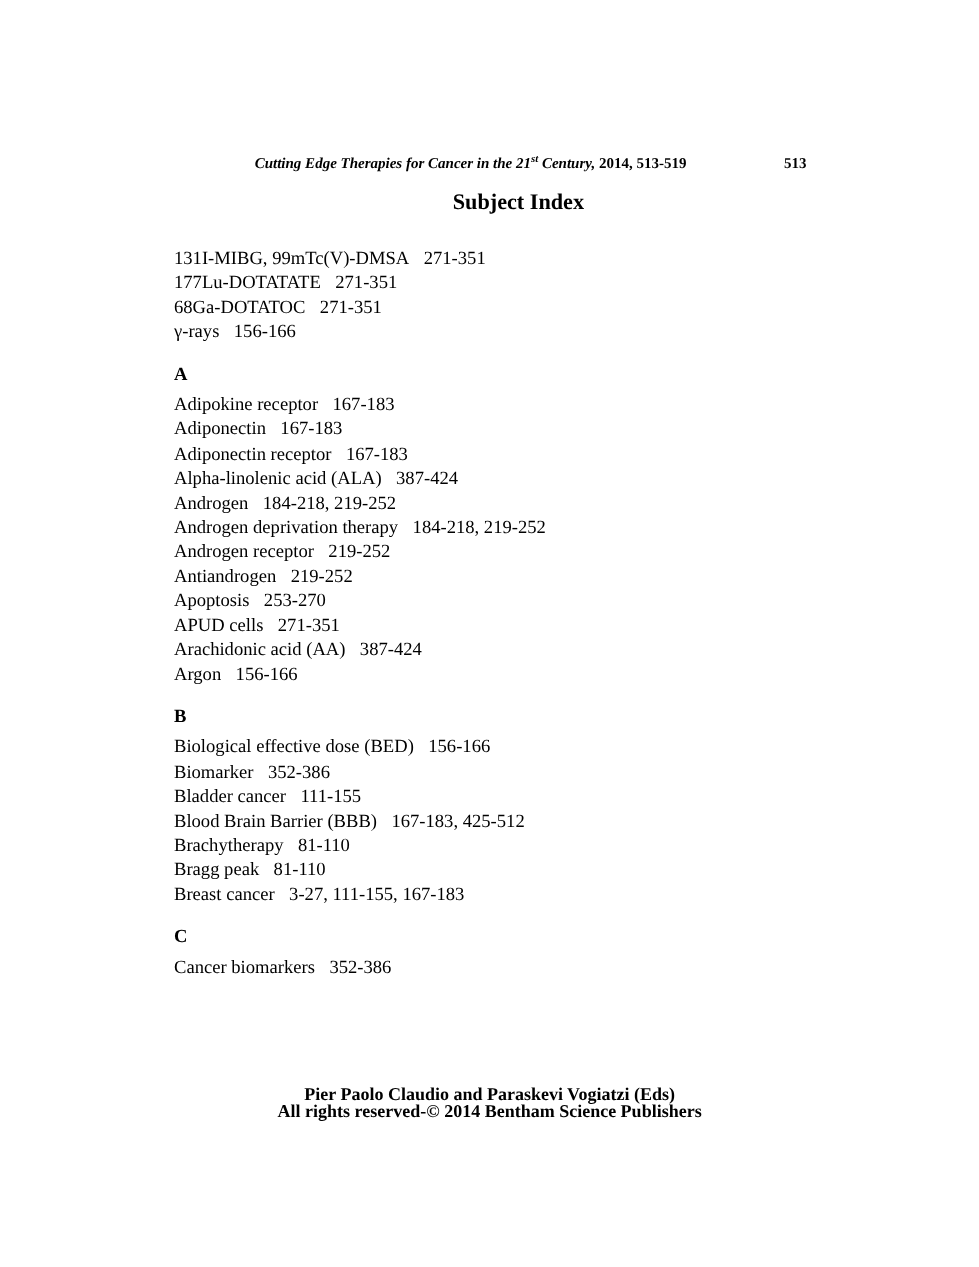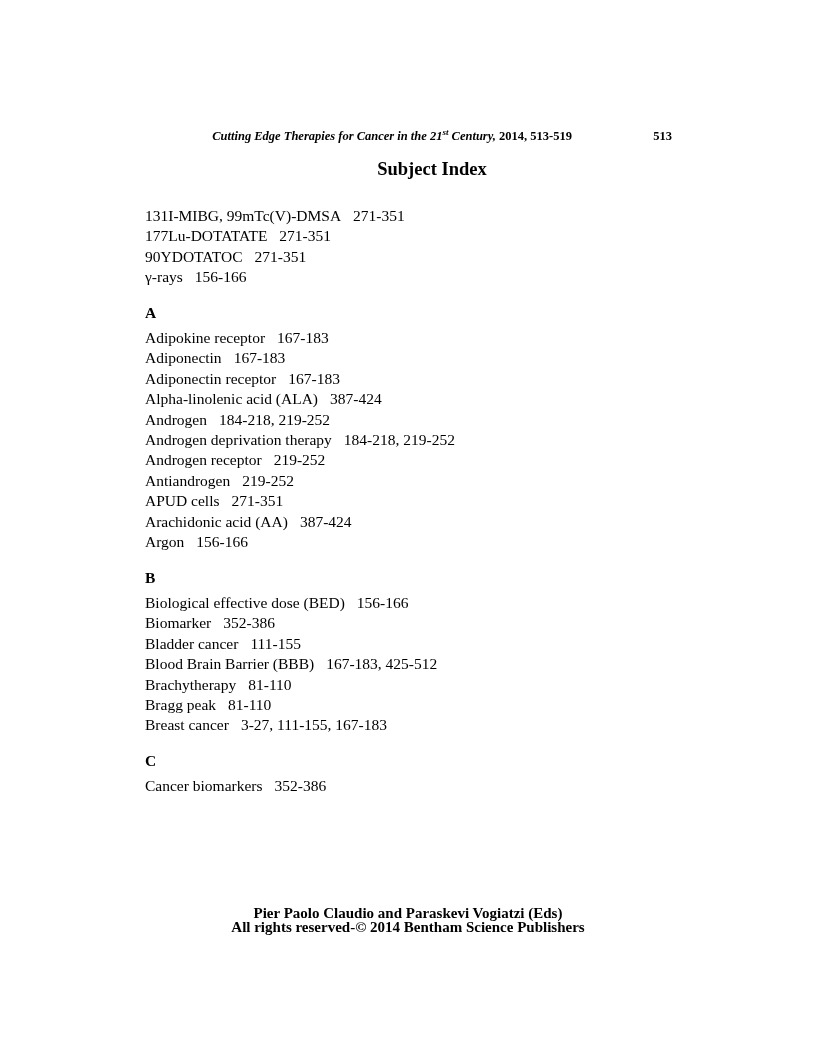--- a/index.html
+++ b/index.html
@@ -86,31 +86,32 @@
   <div class="header">
     <span class="journal"><span>Cutting Edge Therapies for Cancer in the 21</span><sup>st</sup><span> Century,</span><span class="upright"> 2014, 513-519</span></span>
     <span class="pageno">513</span>
   </div>
 
   <div class="doc-title">Subject Index</div>
 
   <div class="index">
       <div class="entry"><span class="term">131I-MIBG, 99mTc(V)-DMSA</span><span class="pages">271-351</span></div>
       <div class="entry"><span class="term">177Lu-DOTATATE</span><span class="pages">271-351</span></div>
-      <div class="entry"><span class="term">90YDOTATOC</span><span class="pages">271-351</span></div>
+      <div class="entry"><span class="term">68Ga-DOTATOC</span><span class="pages">271-351</span></div>
       <div class="entry"><span class="term">γ-rays</span><span class="pages">156-166</span></div>
       <div class="section-letter">A</div>
       <div class="entry"><span class="term">Adipokine receptor</span><span class="pages">167-183</span></div>
       <div class="entry"><span class="term">Adiponectin</span><span class="pages">167-183</span></div>
       <div class="entry"><span class="term">Adiponectin receptor</span><span class="pages">167-183</span></div>
       <div class="entry"><span class="term">Alpha-linolenic acid (ALA)</span><span class="pages">387-424</span></div>
       <div class="entry"><span class="term">Androgen</span><span class="pages">184-218, 219-252</span></div>
       <div class="entry"><span class="term">Androgen deprivation therapy</span><span class="pages">184-218, 219-252</span></div>
       <div class="entry"><span class="term">Androgen receptor</span><span class="pages">219-252</span></div>
       <div class="entry"><span class="term">Antiandrogen</span><span class="pages">219-252</span></div>
+      <div class="entry"><span class="term">Apoptosis</span><span class="pages">253-270</span></div>
       <div class="entry"><span class="term">APUD cells</span><span class="pages">271-351</span></div>
       <div class="entry"><span class="term">Arachidonic acid (AA)</span><span class="pages">387-424</span></div>
       <div class="entry"><span class="term">Argon</span><span class="pages">156-166</span></div>
       <div class="section-letter">B</div>
       <div class="entry"><span class="term">Biological effective dose (BED)</span><span class="pages">156-166</span></div>
       <div class="entry"><span class="term">Biomarker</span><span class="pages">352-386</span></div>
       <div class="entry"><span class="term">Bladder cancer</span><span class="pages">111-155</span></div>
       <div class="entry"><span class="term">Blood Brain Barrier (BBB)</span><span class="pages">167-183, 425-512</span></div>
       <div class="entry"><span class="term">Brachytherapy</span><span class="pages">81-110</span></div>
       <div class="entry"><span class="term">Bragg peak</span><span class="pages">81-110</span></div>

